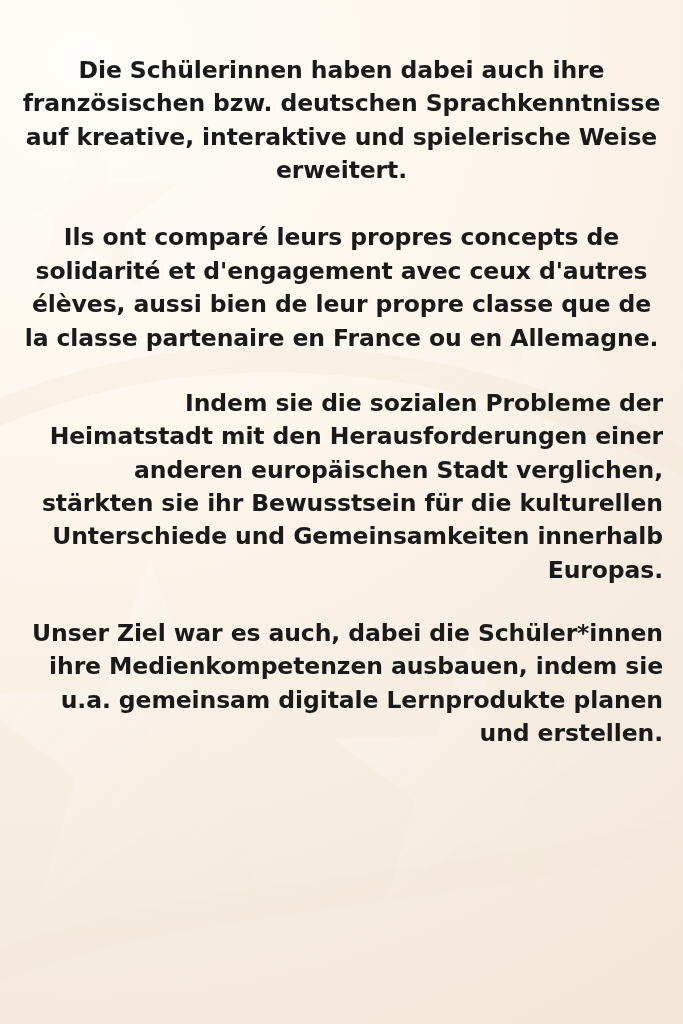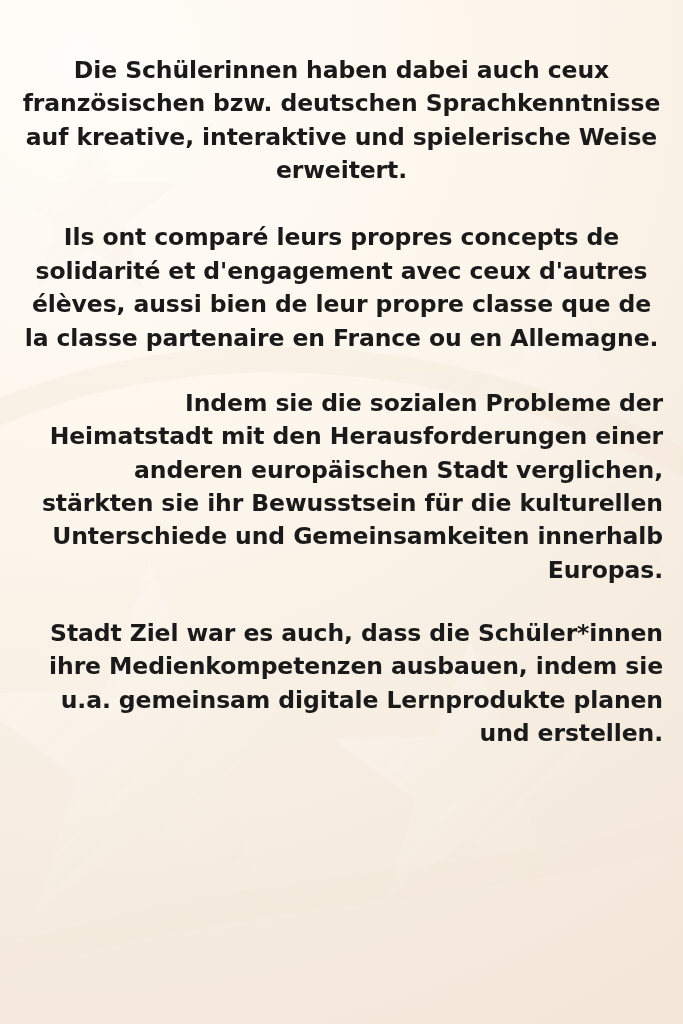--- a/index.html
+++ b/index.html
@@ -88,19 +88,19 @@
 
     <path d="M470 640 L504 736 L606 739 L525 801 L553 899 L470 839 L387 899 L415 801 L334 739 L436 736 Z" fill="url(#starfade)" opacity="0.7"></path>
 
     <path d="M90 120 L112 182 L178 184 L125 224 L143 288 L90 249 L37 288 L55 224 L2 184 L68 182 Z" fill="url(#starfade)" opacity="0.6"></path>
 
     <path d="M-40 430 C 160 330, 430 330, 700 470" stroke="#f0e2cf" stroke-width="26" fill="none" opacity="0.5"></path>
     <path d="M-40 980 C 200 880, 470 900, 720 820" stroke="#f2e6d6" stroke-width="30" fill="none" opacity="0.45"></path>
   </svg>
 
   <div class="content">
-    <p class="para center p1">Die Schülerinnen haben dabei auch ceux französischen bzw. deutschen Sprachkenntnisse auf kreative, interaktive und spielerische Weise erweitert.</p>
+    <p class="para center p1">Die Schülerinnen haben dabei auch ihre französischen bzw. deutschen Sprachkenntnisse auf kreative, interaktive und spielerische Weise erweitert.</p>
     <p class="para center p2">Ils ont comparé leurs propres concepts de solidarité et d'engagement avec ceux d'autres élèves, aussi bien de leur propre classe que de la classe partenaire en France ou en Allemagne.</p>
     <p class="para left p3">Indem sie die sozialen Probleme der Heimatstadt mit den Herausforderungen einer anderen europäischen Stadt verglichen, stärkten sie ihr Bewusstsein für die kulturellen Unterschiede und Gemeinsamkeiten innerhalb Europas.</p>
-    <p class="para left p4">Stadt Ziel war es auch, dass die Schüler*innen ihre Medienkompetenzen ausbauen, indem sie u.a. gemeinsam digitale Lernprodukte planen und erstellen.</p>
+    <p class="para left p4">Unser Ziel war es auch, dabei die Schüler*innen ihre Medienkompetenzen ausbauen, indem sie u.a. gemeinsam digitale Lernprodukte planen und erstellen.</p>
   </div>
 
 </div>
 
 </body></html>

